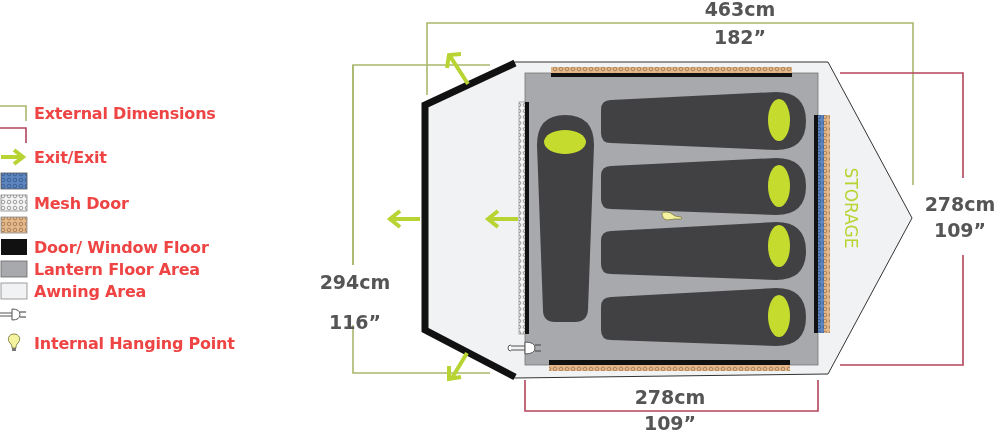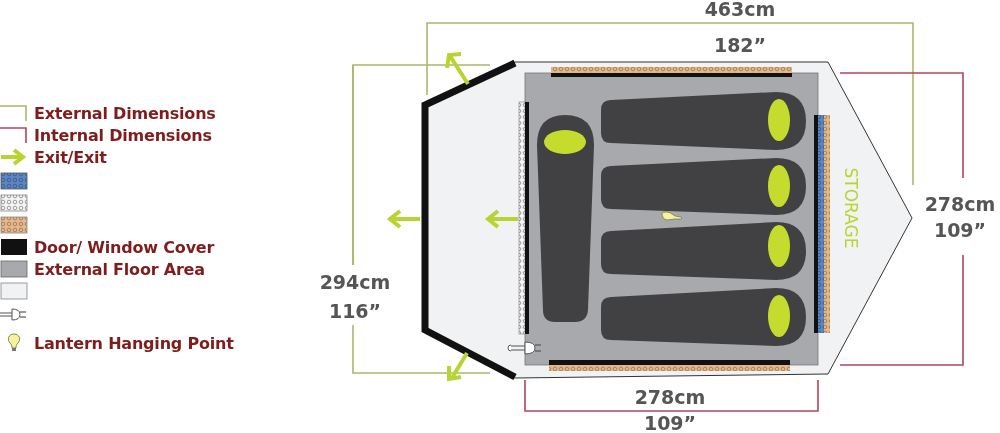--- a/index.html
+++ b/index.html
@@ -1,21 +1,21 @@
 <!DOCTYPE html>
 <html><head>
 <meta charset="utf-8">
 <style>
   html, body { margin: 0; padding: 0; background: #ffffff; }
   body { width: 1000px; height: 433px; position: relative; overflow: hidden;
          font-family: "DejaVu Sans", "Liberation Sans", sans-serif; color: #555555; }
   .legend { position: absolute; left: 0; top: 100px; width: 300px; }
   .legend-item { position: absolute; left: 0; height: 22px; display: flex; align-items: center; }
   .legend-swatch { width: 28px; height: 20px; position: relative; flex: none; }
-  .legend-label { font-size: 16px; font-weight: bold; color: #7f1d1d; margin-left: 6px; white-space: nowrap; letter-spacing: -0.2px; }
+  .legend-label { font-size: 16px; font-weight: bold; color: #ef4444; margin-left: 6px; white-space: nowrap; letter-spacing: -0.2px; }
   .diagram { position: absolute; left: 0; top: 0; width: 1000px; height: 433px; }
   .dim-text { position: absolute; font-size: 19px; font-weight: bold; color: #555555; text-align: center; line-height: 24px; }
 </style>
 </head>
 <body>
 
 <svg width="0" height="0" style="position:absolute">
   <defs>
     <pattern id="meshOrange" width="6" height="6" patternUnits="userSpaceOnUse">
       <rect width="6" height="6" fill="#e6b889"></rect>
@@ -38,84 +38,85 @@
     <svg class="legend-swatch" viewBox="0 0 28 20">
       <polyline points="0,3 26,3 26,18" fill="none" stroke="#a9b86c" stroke-width="1.6"></polyline>
     </svg>
     <span class="legend-label">External Dimensions</span>
   </div>
 
   <div class="legend-item" style="top:24px">
     <svg class="legend-swatch" viewBox="0 0 28 20">
       <polyline points="0,3 26,3 26,18" fill="none" stroke="#b4445c" stroke-width="1.6"></polyline>
     </svg>
-    <span class="legend-label">Internal Dimensions</span>
   </div>
 
   <div class="legend-item" style="top:46px">
     <svg class="legend-swatch" viewBox="0 0 28 20">
       <line x1="1" y1="10" x2="22" y2="10" stroke="#b7d432" stroke-width="4"></line>
       <polyline points="14,3 23,10 14,17" fill="none" stroke="#b7d432" stroke-width="4" stroke-linejoin="miter"></polyline>
     </svg>
     <span class="legend-label">Exit/Exit</span>
   </div>
 
   <div class="legend-item" style="top:70px">
     <svg class="legend-swatch" viewBox="0 0 28 20">
       <rect x="1" y="2" width="26" height="16" fill="url(#meshBlue)" stroke="#555" stroke-width="0.8"></rect>
     </svg>
   </div>
 
   <div class="legend-item" style="top:92px">
     <svg class="legend-swatch" viewBox="0 0 28 20">
       <rect x="1" y="2" width="26" height="16" fill="url(#meshWhite)" stroke="#888" stroke-width="0.8"></rect>
     </svg>
+    <span class="legend-label">Mesh Door</span>
   </div>
 
   <div class="legend-item" style="top:114px">
     <svg class="legend-swatch" viewBox="0 0 28 20">
       <rect x="1" y="2" width="26" height="16" fill="url(#meshOrange)" stroke="#888" stroke-width="0.8"></rect>
     </svg>
   </div>
 
   <div class="legend-item" style="top:136px">
     <svg class="legend-swatch" viewBox="0 0 28 20">
       <rect x="1" y="2" width="26" height="16" fill="#111111"></rect>
     </svg>
-    <span class="legend-label">Door/ Window Cover</span>
+    <span class="legend-label">Door/ Window Floor</span>
   </div>
 
   <div class="legend-item" style="top:158px">
     <svg class="legend-swatch" viewBox="0 0 28 20">
       <rect x="1" y="2" width="26" height="16" fill="#a7a9ac" stroke="#666" stroke-width="0.8"></rect>
     </svg>
-    <span class="legend-label">External Floor Area</span>
+    <span class="legend-label">Lantern Floor Area</span>
   </div>
 
   <div class="legend-item" style="top:180px">
     <svg class="legend-swatch" viewBox="0 0 28 20">
       <rect x="1" y="2" width="26" height="16" fill="#f1f2f3" stroke="#888" stroke-width="0.8"></rect>
     </svg>
+    <span class="legend-label">Awning Area</span>
   </div>
 
   <div class="legend-item" style="top:203px">
     <svg class="legend-swatch" viewBox="0 0 28 20">
       <path d="M0,9 H12 M0,12 H12" stroke="#555" stroke-width="1" fill="none"></path>
       <path d="M12,5 Q20,5 20,10.5 Q20,16 12,16 Z" fill="#fff" stroke="#555" stroke-width="1"></path>
       <line x1="20" y1="8" x2="26" y2="8" stroke="#555" stroke-width="1.2"></line>
       <line x1="20" y1="13" x2="26" y2="13" stroke="#555" stroke-width="1.2"></line>
     </svg>
   </div>
 
   <div class="legend-item" style="top:232px">
     <svg class="legend-swatch" viewBox="0 0 28 20">
       <path d="M14,1 C8,1 7,7 10,10 C11.5,11.5 12,12.5 12,15 L16,15 C16,12.5 16.5,11.5 18,10 C21,7 20,1 14,1 Z" fill="#f6f3a0" stroke="#7a7a40" stroke-width="0.9"></path>
       <rect x="12" y="15" width="4" height="3" fill="#777"></rect>
     </svg>
-    <span class="legend-label">Lantern Hanging Point</span>
+    <span class="legend-label">Internal Hanging Point</span>
   </div>
 </div>
 
 <svg class="diagram" viewBox="0 0 1000 433">
 
   <g stroke="#a9b86c" stroke-width="1.6" fill="none">
     <polyline points="427,95 427,23 913,23 913,185"></polyline>
     <polyline points="490,65 353,65 353,265"></polyline>
     <polyline points="353,325 353,373 490,373"></polyline>
     <line x1="353" y1="65" x2="353" y2="265"></line>
@@ -204,26 +205,26 @@
     </g>
     <g>
       <line x1="467" y1="353" x2="452" y2="378"></line>
       <polyline points="449,366 449,379 461,377"></polyline>
     </g>
   </g>
 </svg>
 
 <div class="dim-text" style="left:680px; top:-3px; width:120px;">
   <div>463cm</div>
-  <div style="margin-top:12px">182”</div>
+  <div style="margin-top:4px">182”</div>
 </div>
 
 <div class="dim-text" style="left:300px; top:270px; width:110px;">
   <div>294cm</div>
-  <div style="margin-top:5px">116”</div>
+  <div style="margin-top:16px">116”</div>
 </div>
 
 <div class="dim-text" style="left:905px; top:192px; width:110px;">
   <div>278cm</div>
   <div style="margin-top:2px">109”</div>
 </div>
 
 <div class="dim-text" style="left:610px; top:385px; width:120px;">
   <div>278cm</div>
   <div style="margin-top:2px">109”</div>

